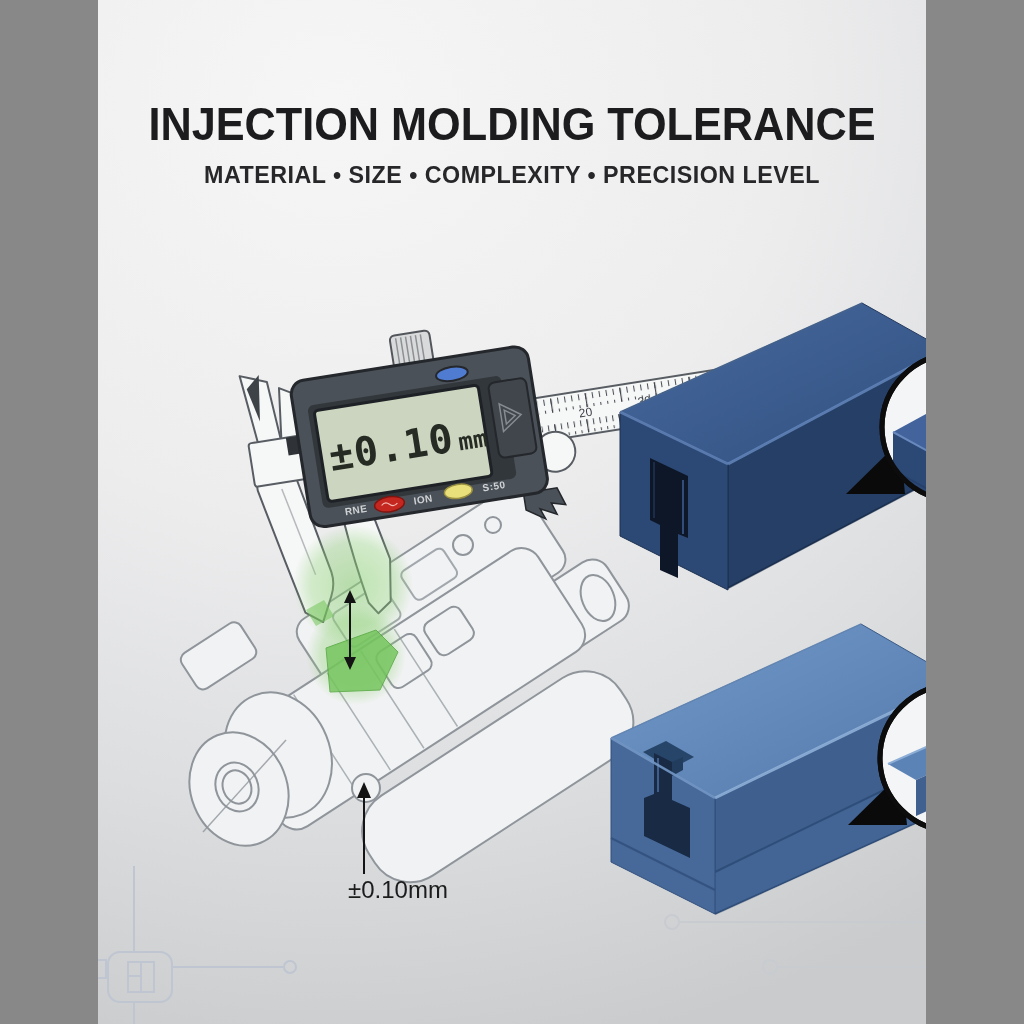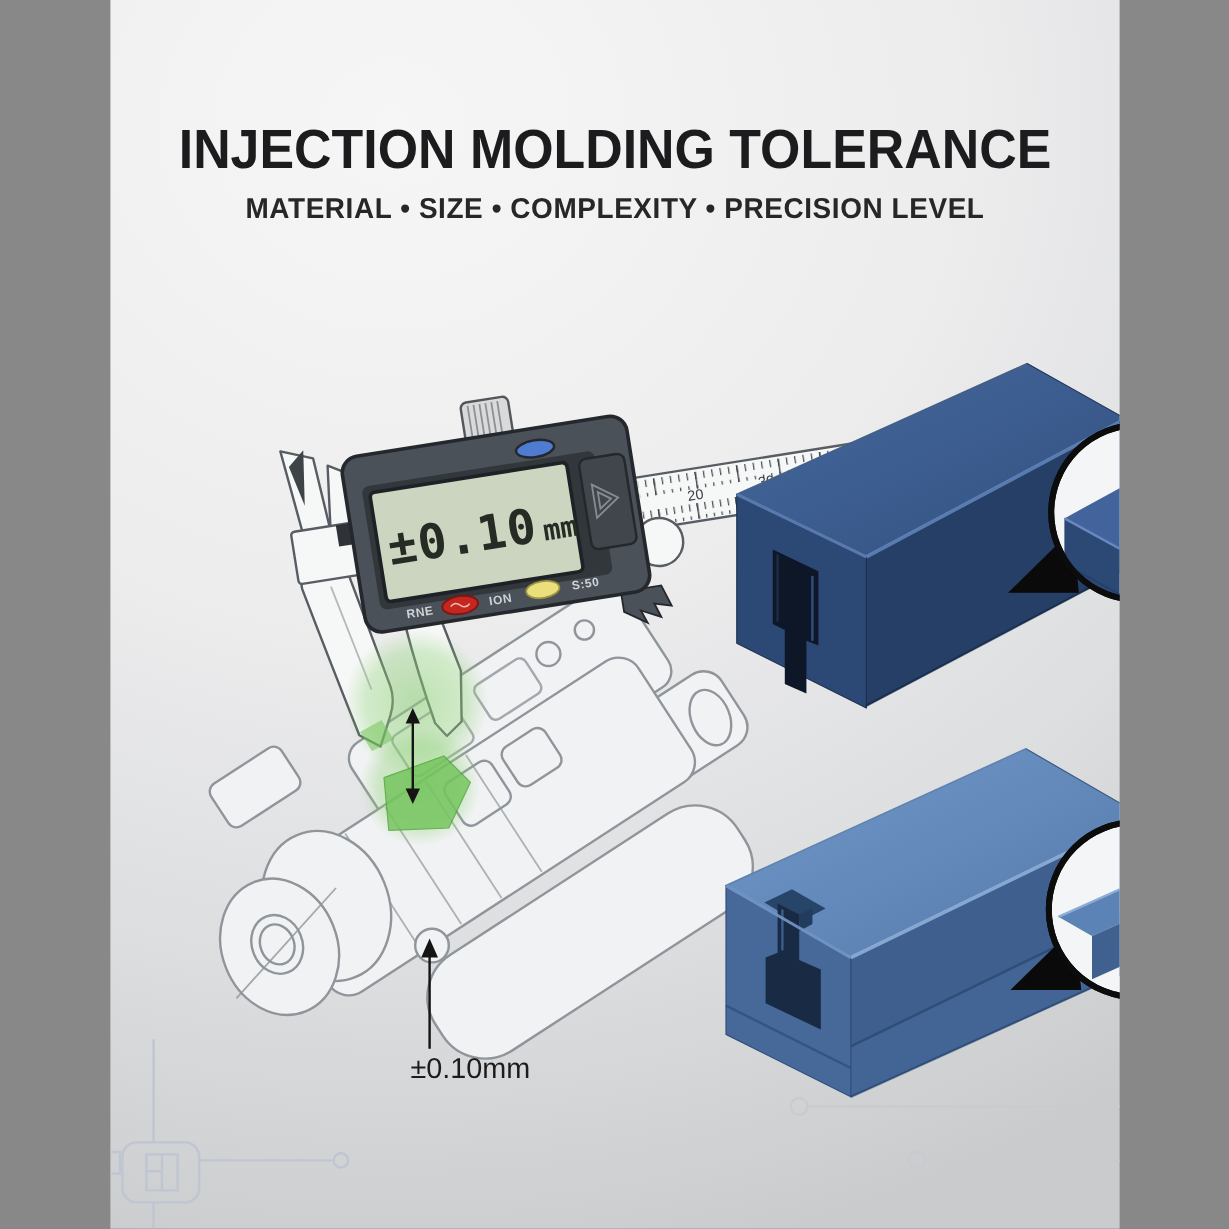--- a/index.html
+++ b/index.html
@@ -1,20 +1,19 @@
 <!DOCTYPE html>
 <html><head>
 <meta charset="utf-8">
 <style>
   html,body{margin:0;padding:0;}
   body{font-family:"Liberation Sans",sans-serif;background:#888;}
   .stage{
     position:relative;width:828px;height:1024px;margin:0 auto;overflow:hidden;
     background:radial-gradient(130% 95% at 28% 10%, #f6f6f7 0%, #ededee 42%, #dddee0 72%, #c9cbcd 100%);
-    padding-left:13px;
   }
   .hdr{position:absolute;top:100px;left:0;width:100%;text-align:center;z-index:5;}
   .hdr h1{
     margin:0;font-size:46px;font-weight:700;color:#1c1c1e;line-height:1.05;
     letter-spacing:0px;transform:scaleX(.94);
   }
   .hdr .sub{
     margin-top:13px;font-size:24px;font-weight:700;color:#27272a;
     letter-spacing:.5px;transform:scaleX(.97);
   }

